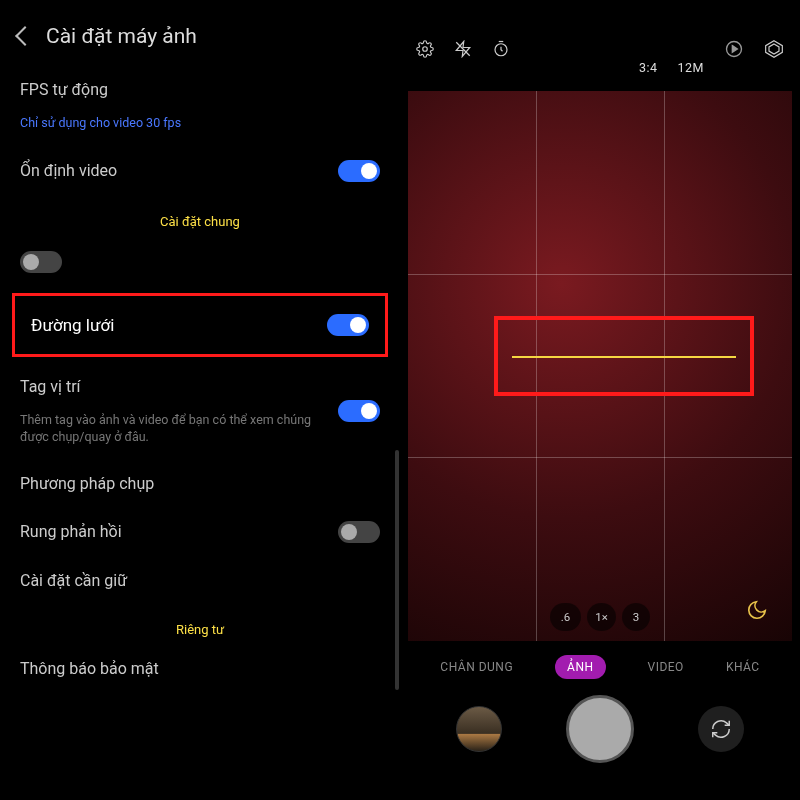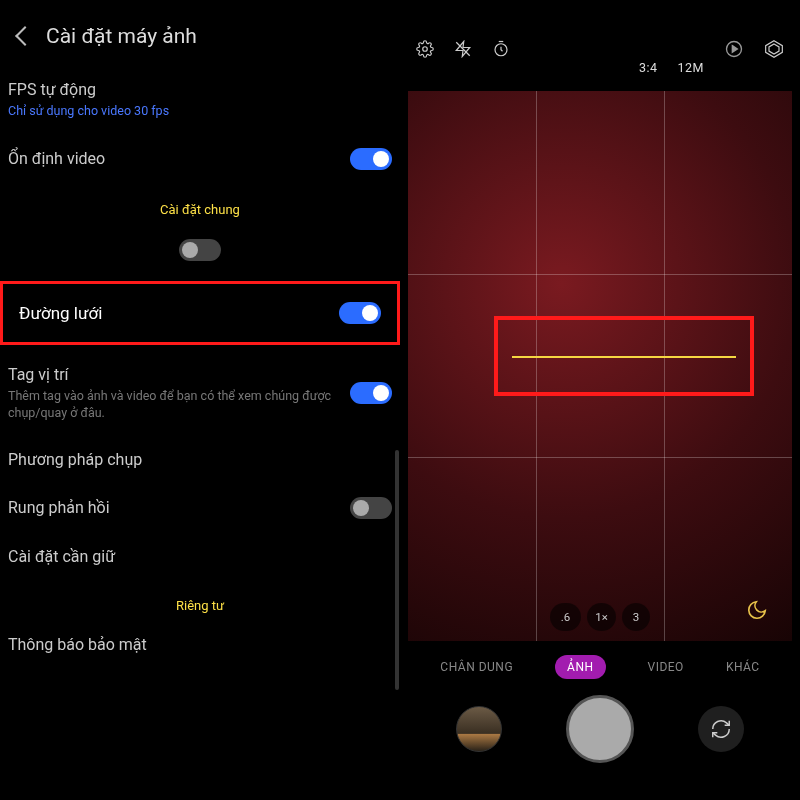--- a/index.html
+++ b/index.html
@@ -18,42 +18,42 @@
 
   
   .header {
     display: flex; align-items: center; gap: 14px;
     padding: 0 18px 18px 18px;
     text-align: right;
   }
   .chev { width: 14px; height: 14px; border-left: 2px solid #bbb; border-bottom: 2px solid #bbb; transform: rotate(45deg); }
   .title { font-size: 21px; color: #ddd; font-weight: 400; }
 
-  .row { padding: 14px 8px; display: flex; align-items: center; justify-content: center; }
+  .row { padding: 14px 20px; display: flex; align-items: center; justify-content: flex-start; }
   .row-main { display: flex; flex-direction: column; gap: 4px; flex: 1; padding-right: 10px; }
   .row-label { font-size: 16px; color: #ccc; }
-  .row-sub { font-size: 12.5px; color: #777; line-height: 1.35; }
+  .row-sub { font-size: 12.5px; color: #777; line-height: 1.35; margin-top: 12px; }
   .row-sub.blue { color: #4a78ff; }
   .sect { padding: 18px 20px 8px 20px; font-size: 13px; color: #fde047; text-align: center; }
 
   .toggle {
     width: 42px; height: 22px; border-radius: 22px; position: relative; flex: 0 0 auto;
   }
   .toggle.on { background: #2b6cff; }
   .toggle.off { background: #444; }
   .knob {
     width: 16px; height: 16px; background: #fff; border-radius: 50%;
     position: absolute; top: 3px;
   }
   .toggle.on .knob { right: 3px; }
   .toggle.off .knob { left: 3px; background: #aaa; }
 
   .hl {
     border: 3px solid #ff1a1a;
-    margin: 6px 0;
+    margin: 6px 12px;
     padding: 18px 16px;
     display: flex; align-items: center; justify-content: space-between;
   }
   .hl .row-label { color: #fff; font-size: 17px; }
   .scrollbar {
     position: absolute; right: 1px; top: 450px; width: 4px; height: 240px;
     background: #333; border-radius: 2px;
   }
 
   

